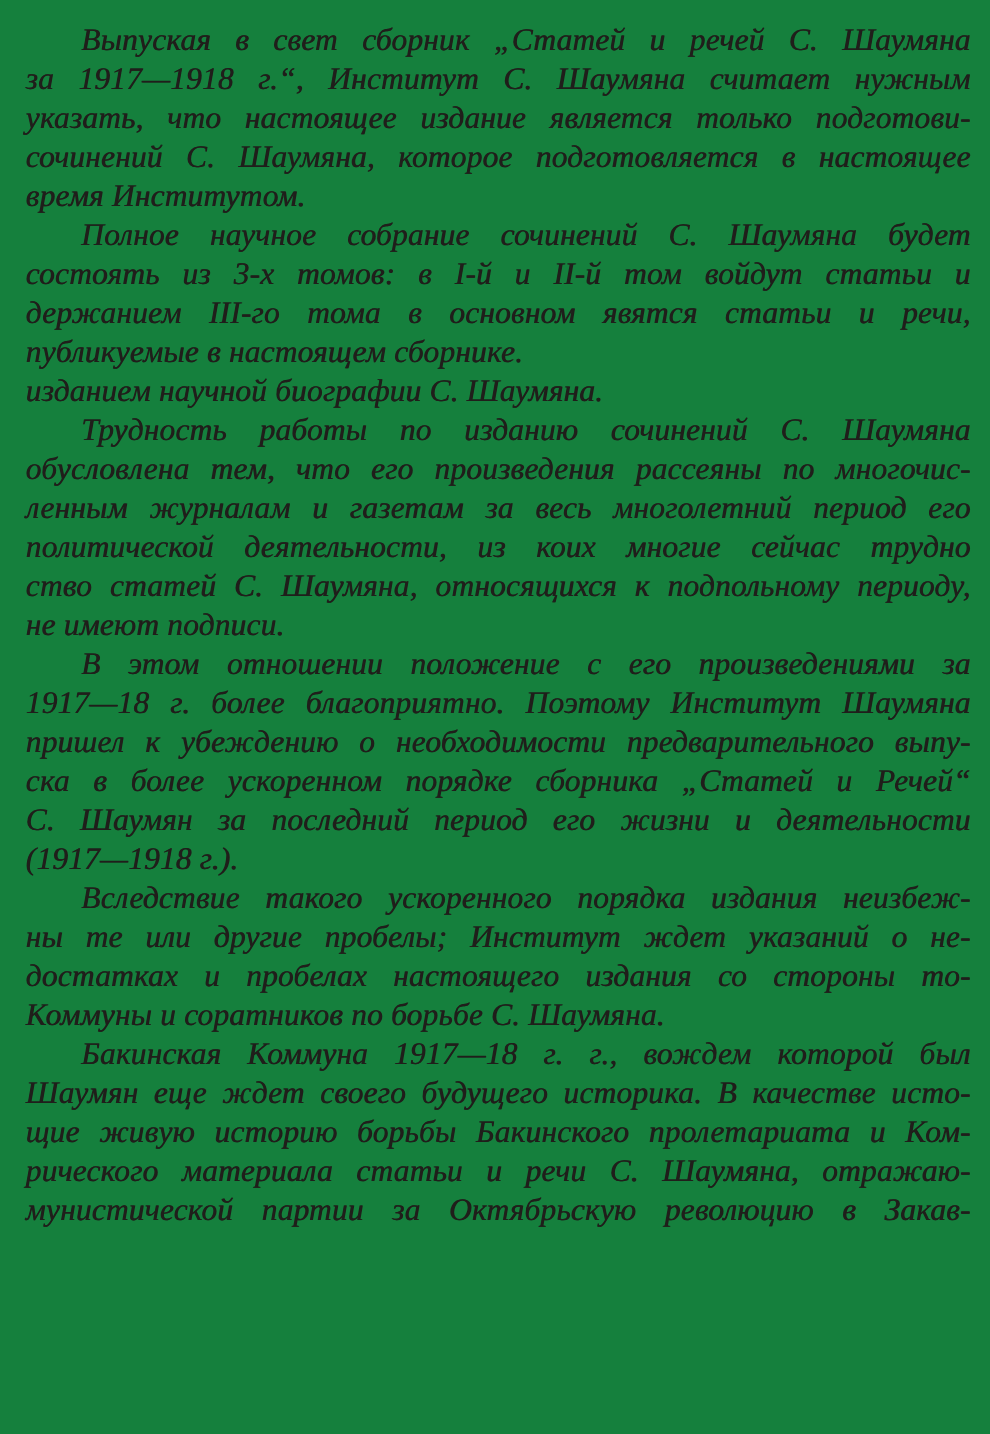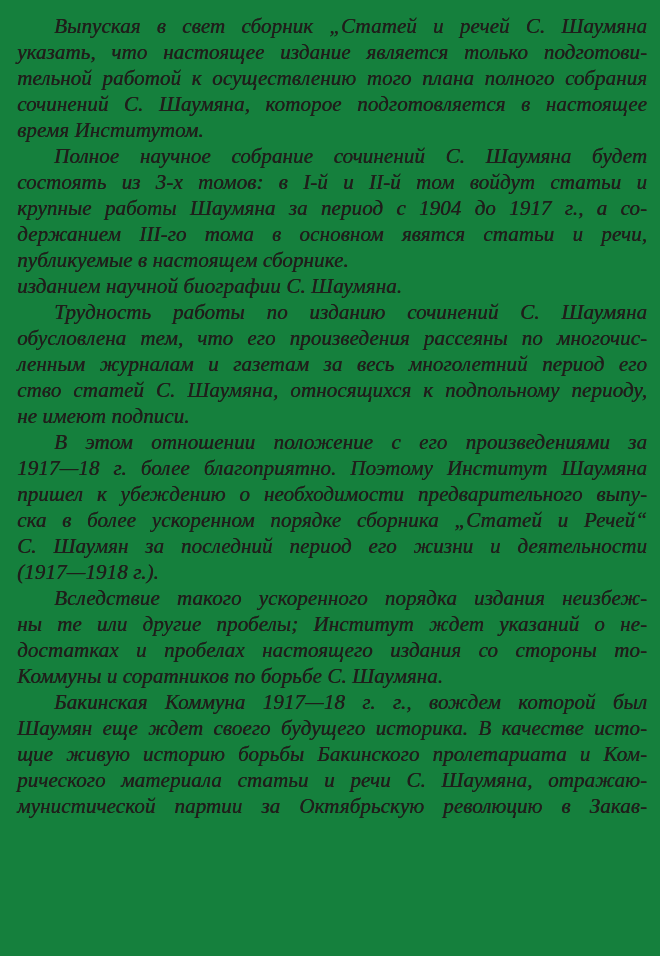--- a/index.html
+++ b/index.html
@@ -45,39 +45,39 @@
     text-align-last: left;
   }
 </style>
 </head>
 <body>
 
 <div class="page">
   <div class="text-block">
       <p class="para">
         <span class="line first">Выпуская в свет сборник „Статей и речей С. Шаумяна</span>
+        <span class="line">за 1917—1918 г.“, Институт С. Шаумяна считает нужным</span>
         <span class="line">указать, что настоящее издание является только подготови-</span>
-        <span class="line">тельной работой к осуществлению того плана полного собрания</span>
         <span class="line">сочинений С. Шаумяна, которое подготовляется в настоящее</span>
         <span class="line final">время Институтом.</span>
       </p>
       <p class="para">
         <span class="line first">Полное научное собрание сочинений С. Шаумяна будет</span>
         <span class="line">состоять из 3-х томов: в I-й и II-й том войдут статьи и</span>
-        <span class="line">крупные работы Шаумяна за период с 1904 до 1917 г., а со-</span>
         <span class="line">держанием III-го тома в основном явятся статьи и речи,</span>
         <span class="line final">публикуемые в настоящем сборнике.</span>
       </p>
       <p class="para">
         <span class="line final">изданием научной биографии С. Шаумяна.</span>
       </p>
       <p class="para">
         <span class="line first">Трудность работы по изданию сочинений С. Шаумяна</span>
         <span class="line">обусловлена тем, что его произведения рассеяны по многочис-</span>
         <span class="line">ленным журналам и газетам за весь многолетний период его</span>
+        <span class="line">политической деятельности, из коих многие сейчас трудно</span>
         <span class="line">ство статей С. Шаумяна, относящихся к подпольному периоду,</span>
         <span class="line final">не имеют подписи.</span>
       </p>
       <p class="para">
         <span class="line first">В этом отношении положение с его произведениями за</span>
         <span class="line">1917—18 г. более благоприятно. Поэтому Институт Шаумяна</span>
         <span class="line">пришел к убеждению о необходимости предварительного выпу-</span>
         <span class="line">ска в более ускоренном порядке сборника „Статей и Речей“</span>
         <span class="line">С. Шаумян за последний период его жизни и деятельности</span>
         <span class="line final">(1917—1918 г.).</span>

